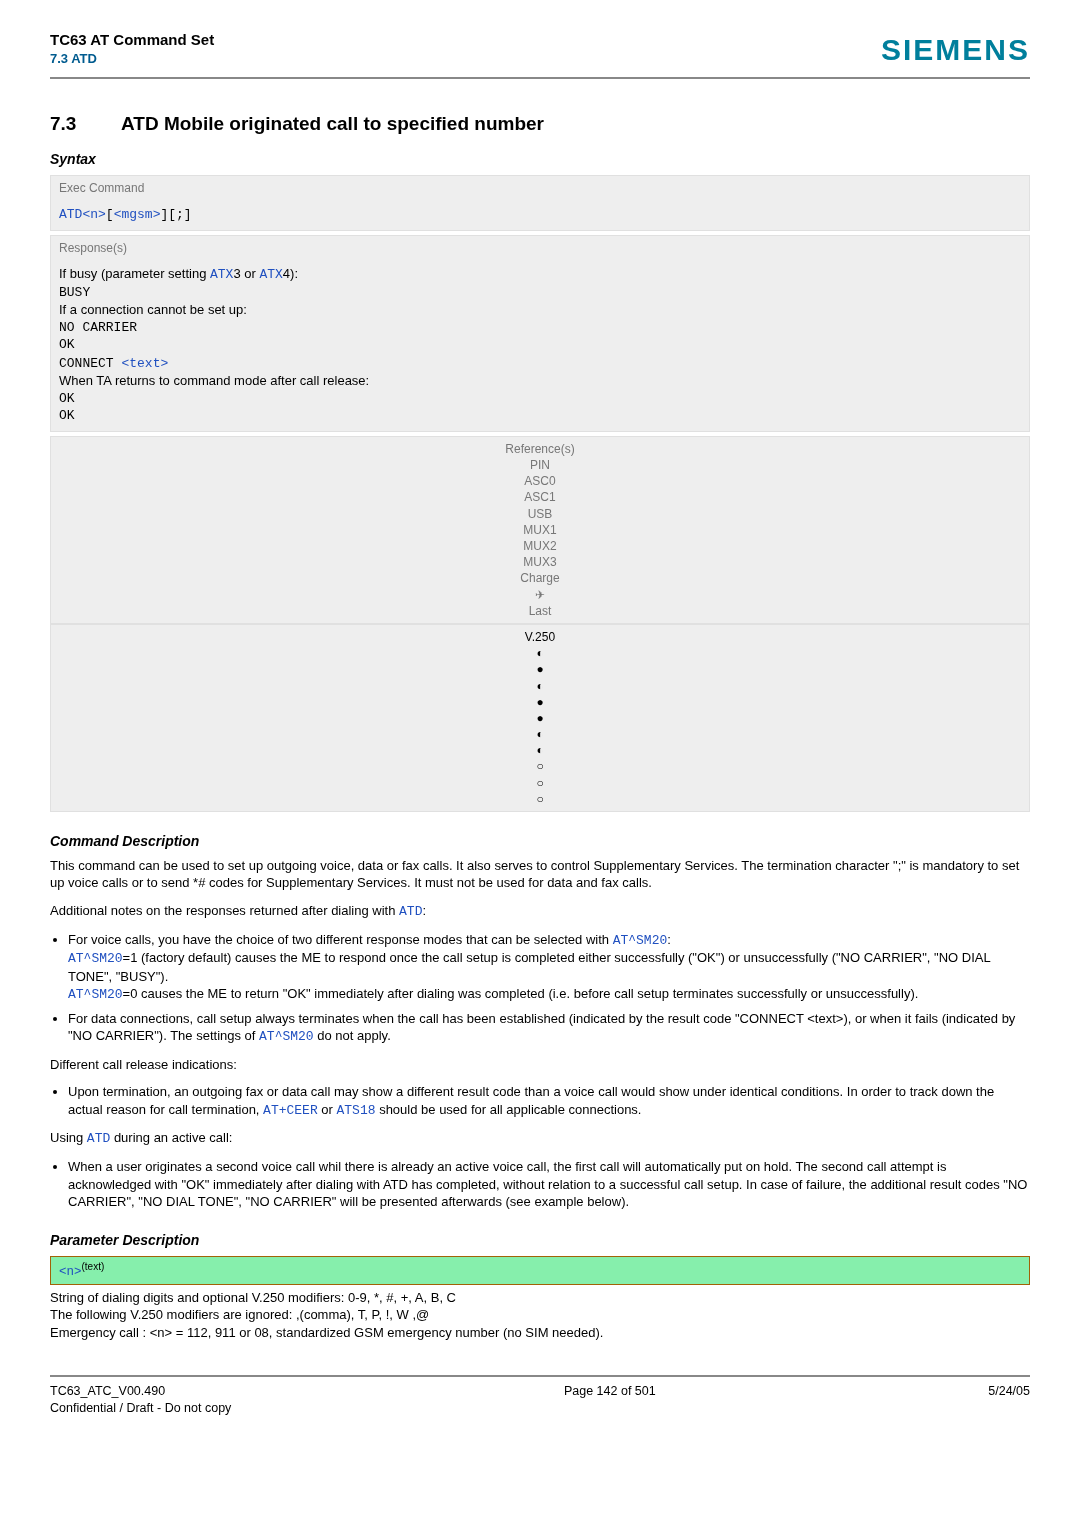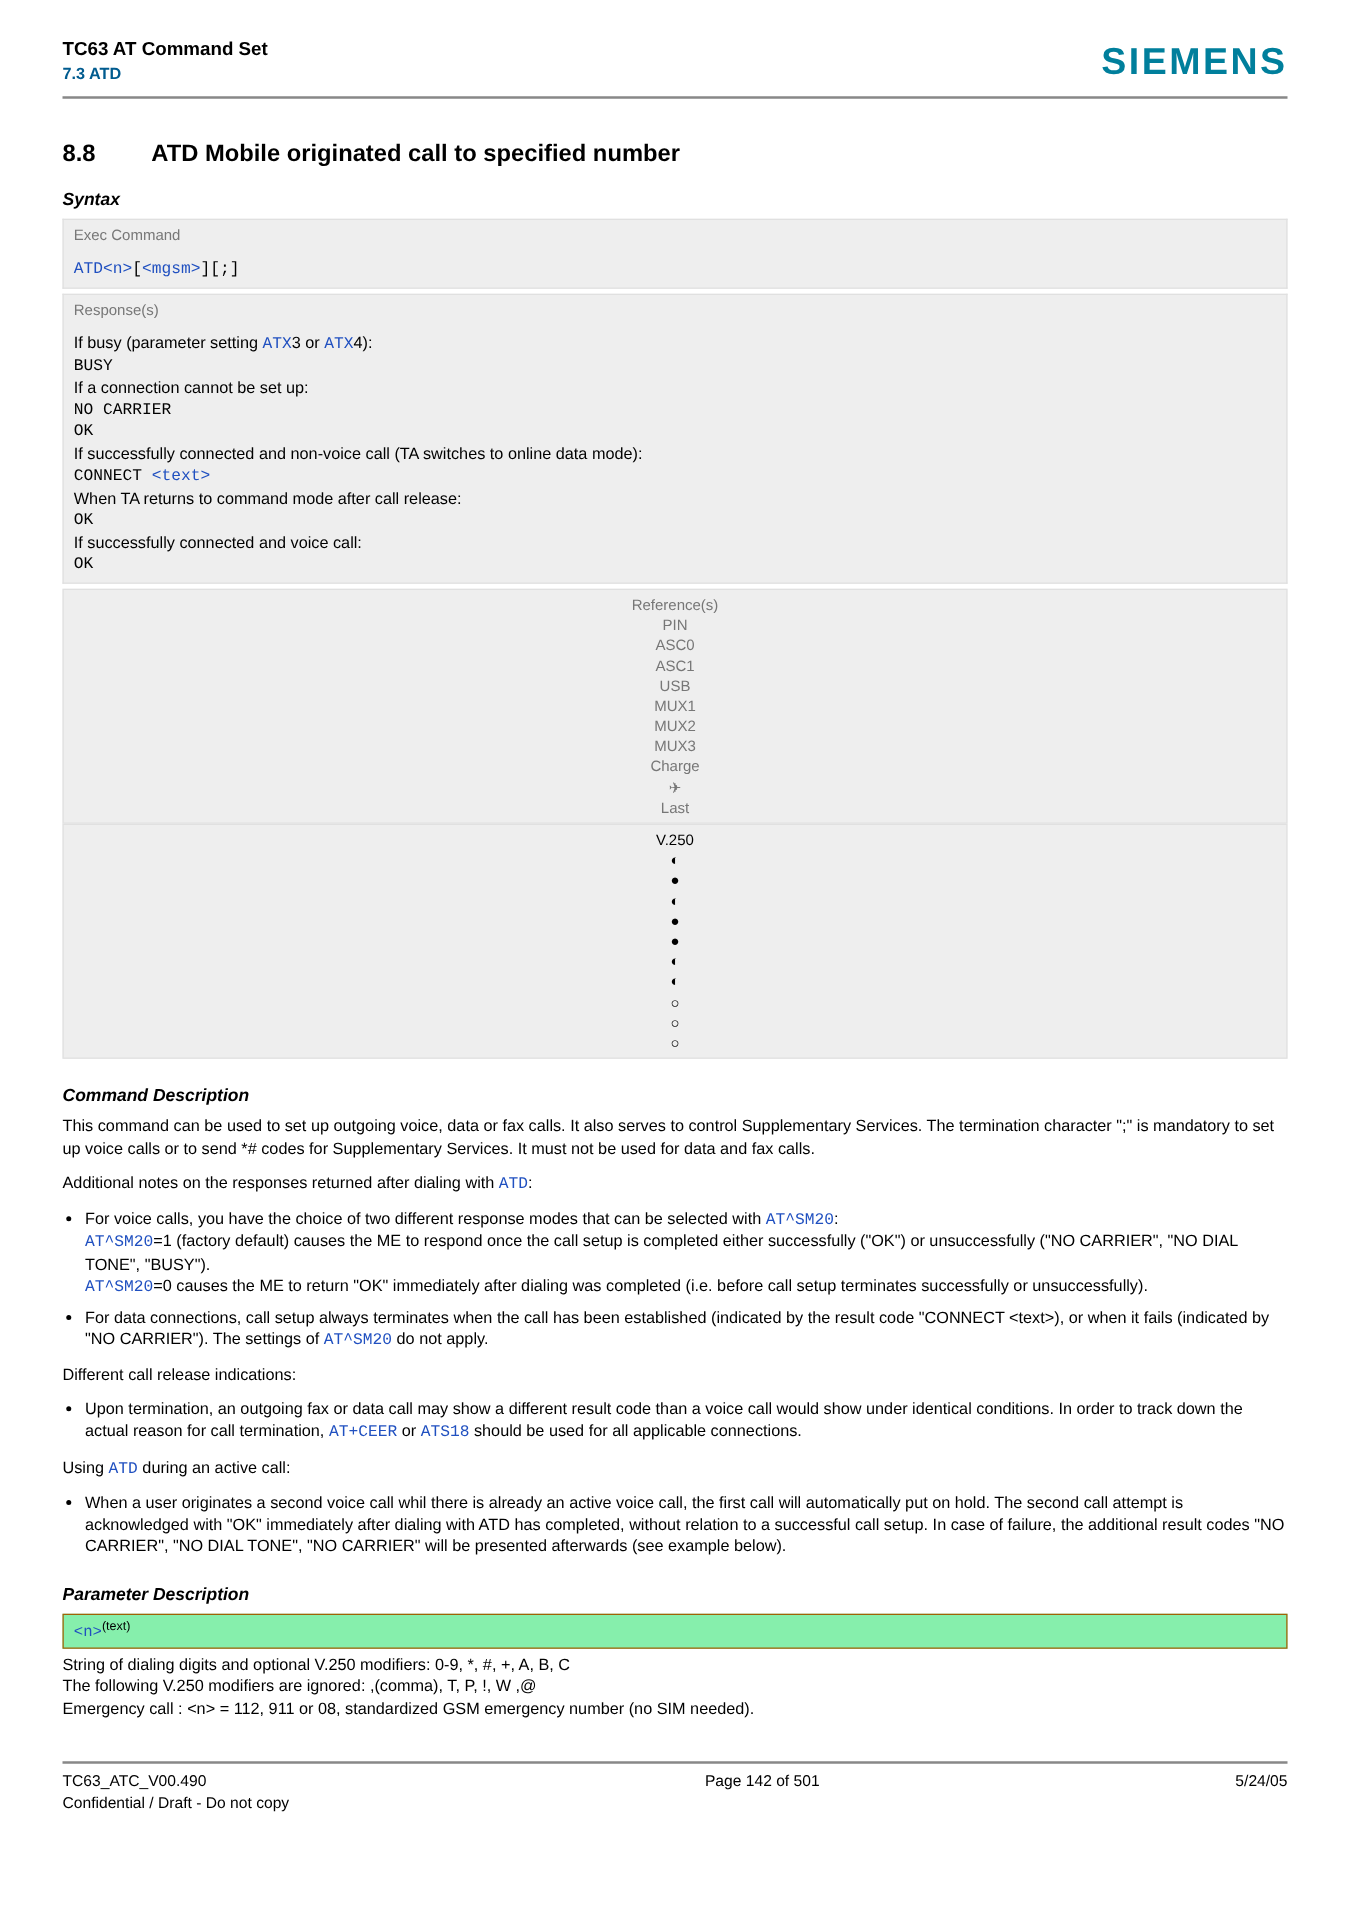--- a/index.html
+++ b/index.html
@@ -114,47 +114,45 @@
 <div class="header">
   <div class="header-left">
     <span class="header-title">TC63 AT Command Set</span>
     <span class="header-sub">7.3 ATD</span>
   </div>
   <div class="logo">SIEMENS</div>
 </div>
 <hr class="hr-top">
 
 <div class="section-head">
-  <span class="section-num">8.8</span>
+  <span class="section-num">7.3</span>
   <span>ATD   Mobile originated call to specified number</span>
 </div>
 
 <div class="syntax-label">Syntax</div>
 
 <div class="box-label">Exec Command</div>
 <div class="box-body">
   <span class="mono-blue">ATD</span><span class="mono-blue">&lt;n&gt;</span><span class="mono">[</span><span class="mono-blue">&lt;mgsm&gt;</span><span class="mono">]</span><span class="mono">[;]</span>
 </div>
 
 <div class="box-label">Response(s)</div>
 <div class="box-body">
   <div>
     <span>If busy (parameter setting </span><span class="mono-blue">ATX</span><span>3 or </span><span class="mono-blue">ATX</span><span>4):</span>
   </div>
   <div class="mono">BUSY</div>
   <div>If a connection cannot be set up:</div>
   <div class="mono">NO CARRIER</div>
   <div class="mono">OK</div>
-  <div>If successfully connected and non-voice call (TA switches to online data mode):</div>
   <div>
     <span class="mono">CONNECT </span><span class="mono-blue">&lt;text&gt;</span>
   </div>
   <div>When TA returns to command mode after call release:</div>
   <div class="mono">OK</div>
-  <div>If successfully connected and voice call:</div>
   <div class="mono">OK</div>
 </div>
 
 <div class="ref-row">
   <div class="ref-left">Reference(s)</div>
   <div class="cell">PIN</div>
   <div class="cell">ASC0</div>
   <div class="cell">ASC1</div>
   <div class="cell">USB</div>
   <div class="cell">MUX1</div>

